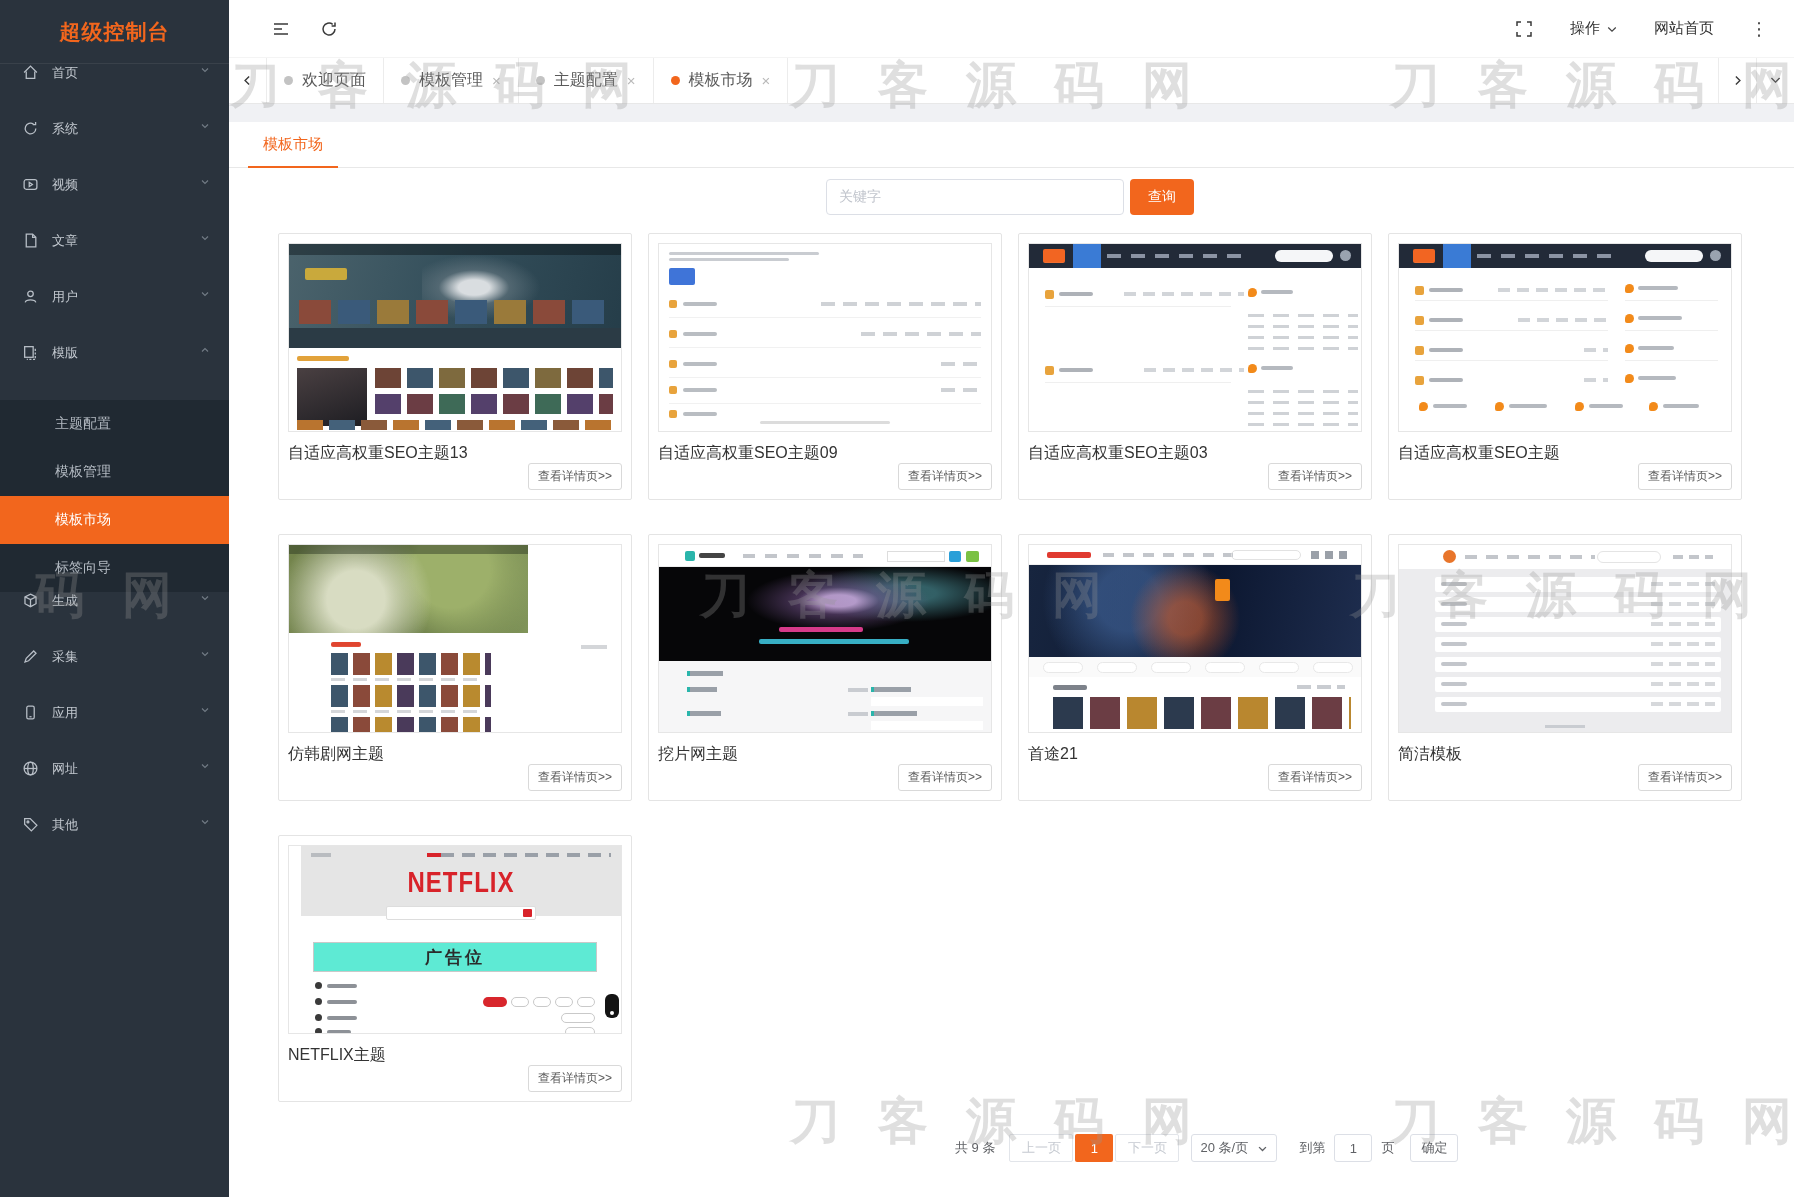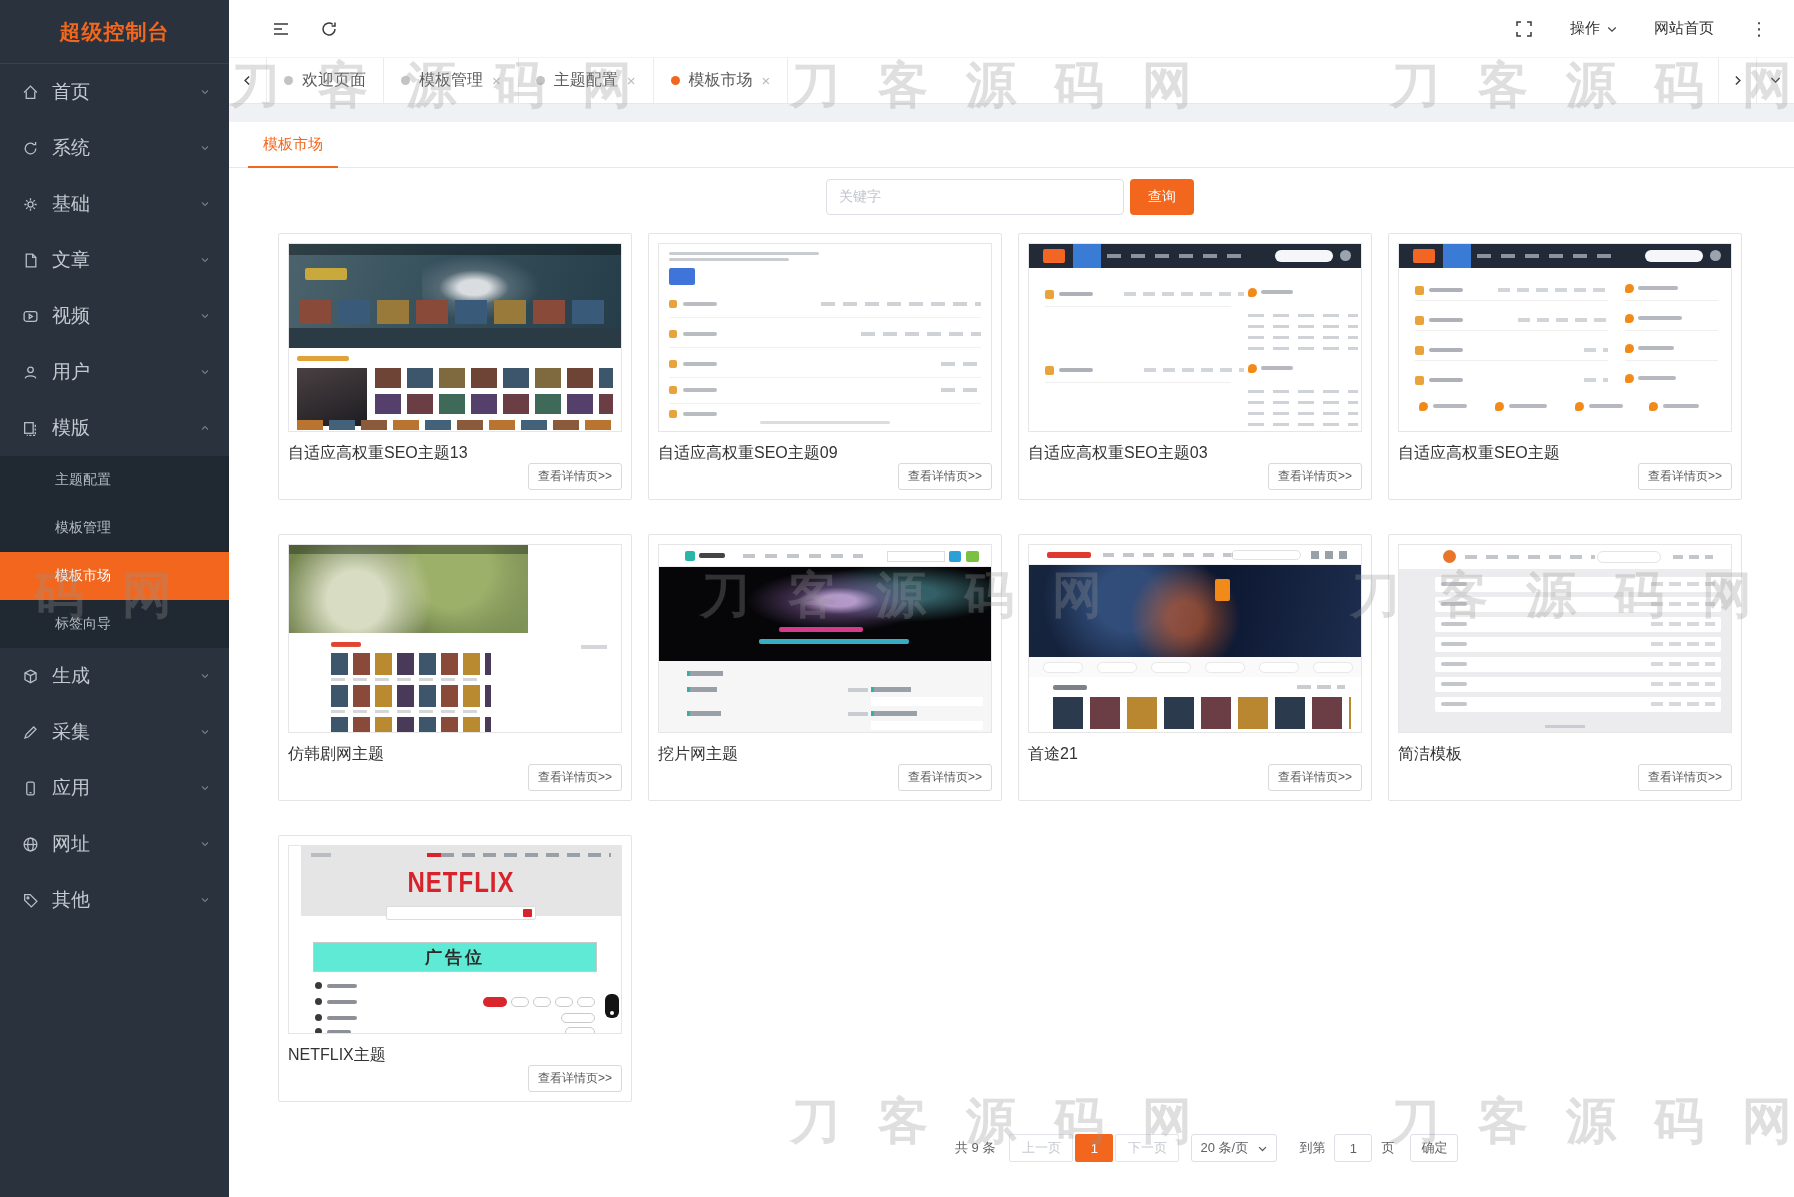--- a/index.html
+++ b/index.html
@@ -4,21 +4,21 @@
 <style>
   * { box-sizing: border-box; margin: 0; padding: 0; }
   html,body { width:1794px; height:1197px; }
   body { font-family: "Liberation Sans", sans-serif; background:#fff; position:relative; overflow:hidden; }
   .page { position:relative; width:1794px; height:1197px; overflow:hidden; }
 
   
   .sidebar { position:absolute; left:0; top:0; width:229px; height:1197px; background:#2a333d; z-index:10; }
   .logo { height:64px; display:flex; align-items:center; justify-content:center; border-bottom:1px solid rgba(255,255,255,0.07); }
   .logo-text { color:#f2661d; font-size:21px; font-weight:bold; letter-spacing:1px; }
-  .menu-item { height:56px; display:flex; align-items:center; padding:0 18px 0 22px; color:#c3c9d0; font-size:19px; cursor:pointer; }
+  .menu-item { height:56px; display:flex; padding:0 18px 0 22px; color:#c3c9d0; font-size:13px; cursor:pointer; }
   .menu-item .mi-icon { width:17px; height:17px; margin-right:13px; flex:0 0 17px; }
   .menu-item .mi-label { flex:1; }
   .menu-item svg { display:block; }
   .mi-chev { width:12px; height:12px; opacity:.75; }
   .submenu { background:#202932; }
   .submenu-item { height:48px; display:flex; align-items:center; padding-left:55px; color:#b3bac2; font-size:14px; cursor:pointer; }
   .submenu-item.active { background:#f2661d; color:#fff; }
 
   
   .topbar { position:absolute; left:229px; right:0; top:0; height:58px; background:#fff; display:flex; align-items:center; z-index:6; border-bottom:1px solid #f4f4f4; }
@@ -220,54 +220,42 @@
             <path d="M13 8 a5 5 0 1 1 -2.2-4.1"></path>
             <path d="M12.8 1.8 v2.6 h-2.6"></path>
           </svg>
         </span>
       <span class="mi-label">系统</span>
       <svg class="mi-chev" viewBox="0 0 16 16" fill="none" stroke="#8a939d" stroke-width="1.5">
           <polyline points="4,6 8,10 12,6"></polyline>
         </svg>
     </div>
 
-    <div class="menu-item">
-      <span class="mi-icon">
-          <svg viewBox="0 0 16 16" fill="none" stroke="#b8bfc7" stroke-width="1.2">
-            <circle cx="8" cy="8" r="2.4"></circle>
-            <path d="M8 2.2 v2 M8 11.8 v2 M2.2 8 h2 M11.8 8 h2 M3.9 3.9 l1.4 1.4 M10.7 10.7 l1.4 1.4 M12.1 3.9 l-1.4 1.4 M5.3 10.7 l-1.4 1.4"></path>
-          </svg>
-        </span>
-      <span class="mi-label">基础</span>
+
+    <div class="menu-item">
+      <span class="mi-icon">
+          <svg viewBox="0 0 16 16" fill="none" stroke="#b8bfc7" stroke-width="1.2">
+            <rect x="2" y="3.5" width="12" height="9" rx="2"></rect>
+            <path d="M6.8 6 l3 2 -3 2 z"></path>
+          </svg>
+        </span>
+      <span class="mi-label">视频</span>
       <svg class="mi-chev" viewBox="0 0 16 16" fill="none" stroke="#8a939d" stroke-width="1.5">
           <polyline points="4,6 8,10 12,6"></polyline>
         </svg>
     </div>
 
     <div class="menu-item">
       <span class="mi-icon">
           <svg viewBox="0 0 16 16" fill="none" stroke="#b8bfc7" stroke-width="1.2">
             <path d="M4 2 h6 l3 3 v9 h-9 z"></path>
             <path d="M10 2 v3 h3"></path>
           </svg>
         </span>
       <span class="mi-label">文章</span>
-      <svg class="mi-chev" viewBox="0 0 16 16" fill="none" stroke="#8a939d" stroke-width="1.5">
-          <polyline points="4,6 8,10 12,6"></polyline>
-        </svg>
-    </div>
-
-    <div class="menu-item">
-      <span class="mi-icon">
-          <svg viewBox="0 0 16 16" fill="none" stroke="#b8bfc7" stroke-width="1.2">
-            <rect x="2" y="3.5" width="12" height="9" rx="2"></rect>
-            <path d="M6.8 6 l3 2 -3 2 z"></path>
-          </svg>
-        </span>
-      <span class="mi-label">视频</span>
       <svg class="mi-chev" viewBox="0 0 16 16" fill="none" stroke="#8a939d" stroke-width="1.5">
           <polyline points="4,6 8,10 12,6"></polyline>
         </svg>
     </div>
 
     <div class="menu-item">
       <span class="mi-icon">
           <svg viewBox="0 0 16 16" fill="none" stroke="#b8bfc7" stroke-width="1.2">
             <circle cx="8" cy="5.5" r="2.6"></circle>
             <path d="M3 13.5 c1-3 9-3 10 0"></path>

